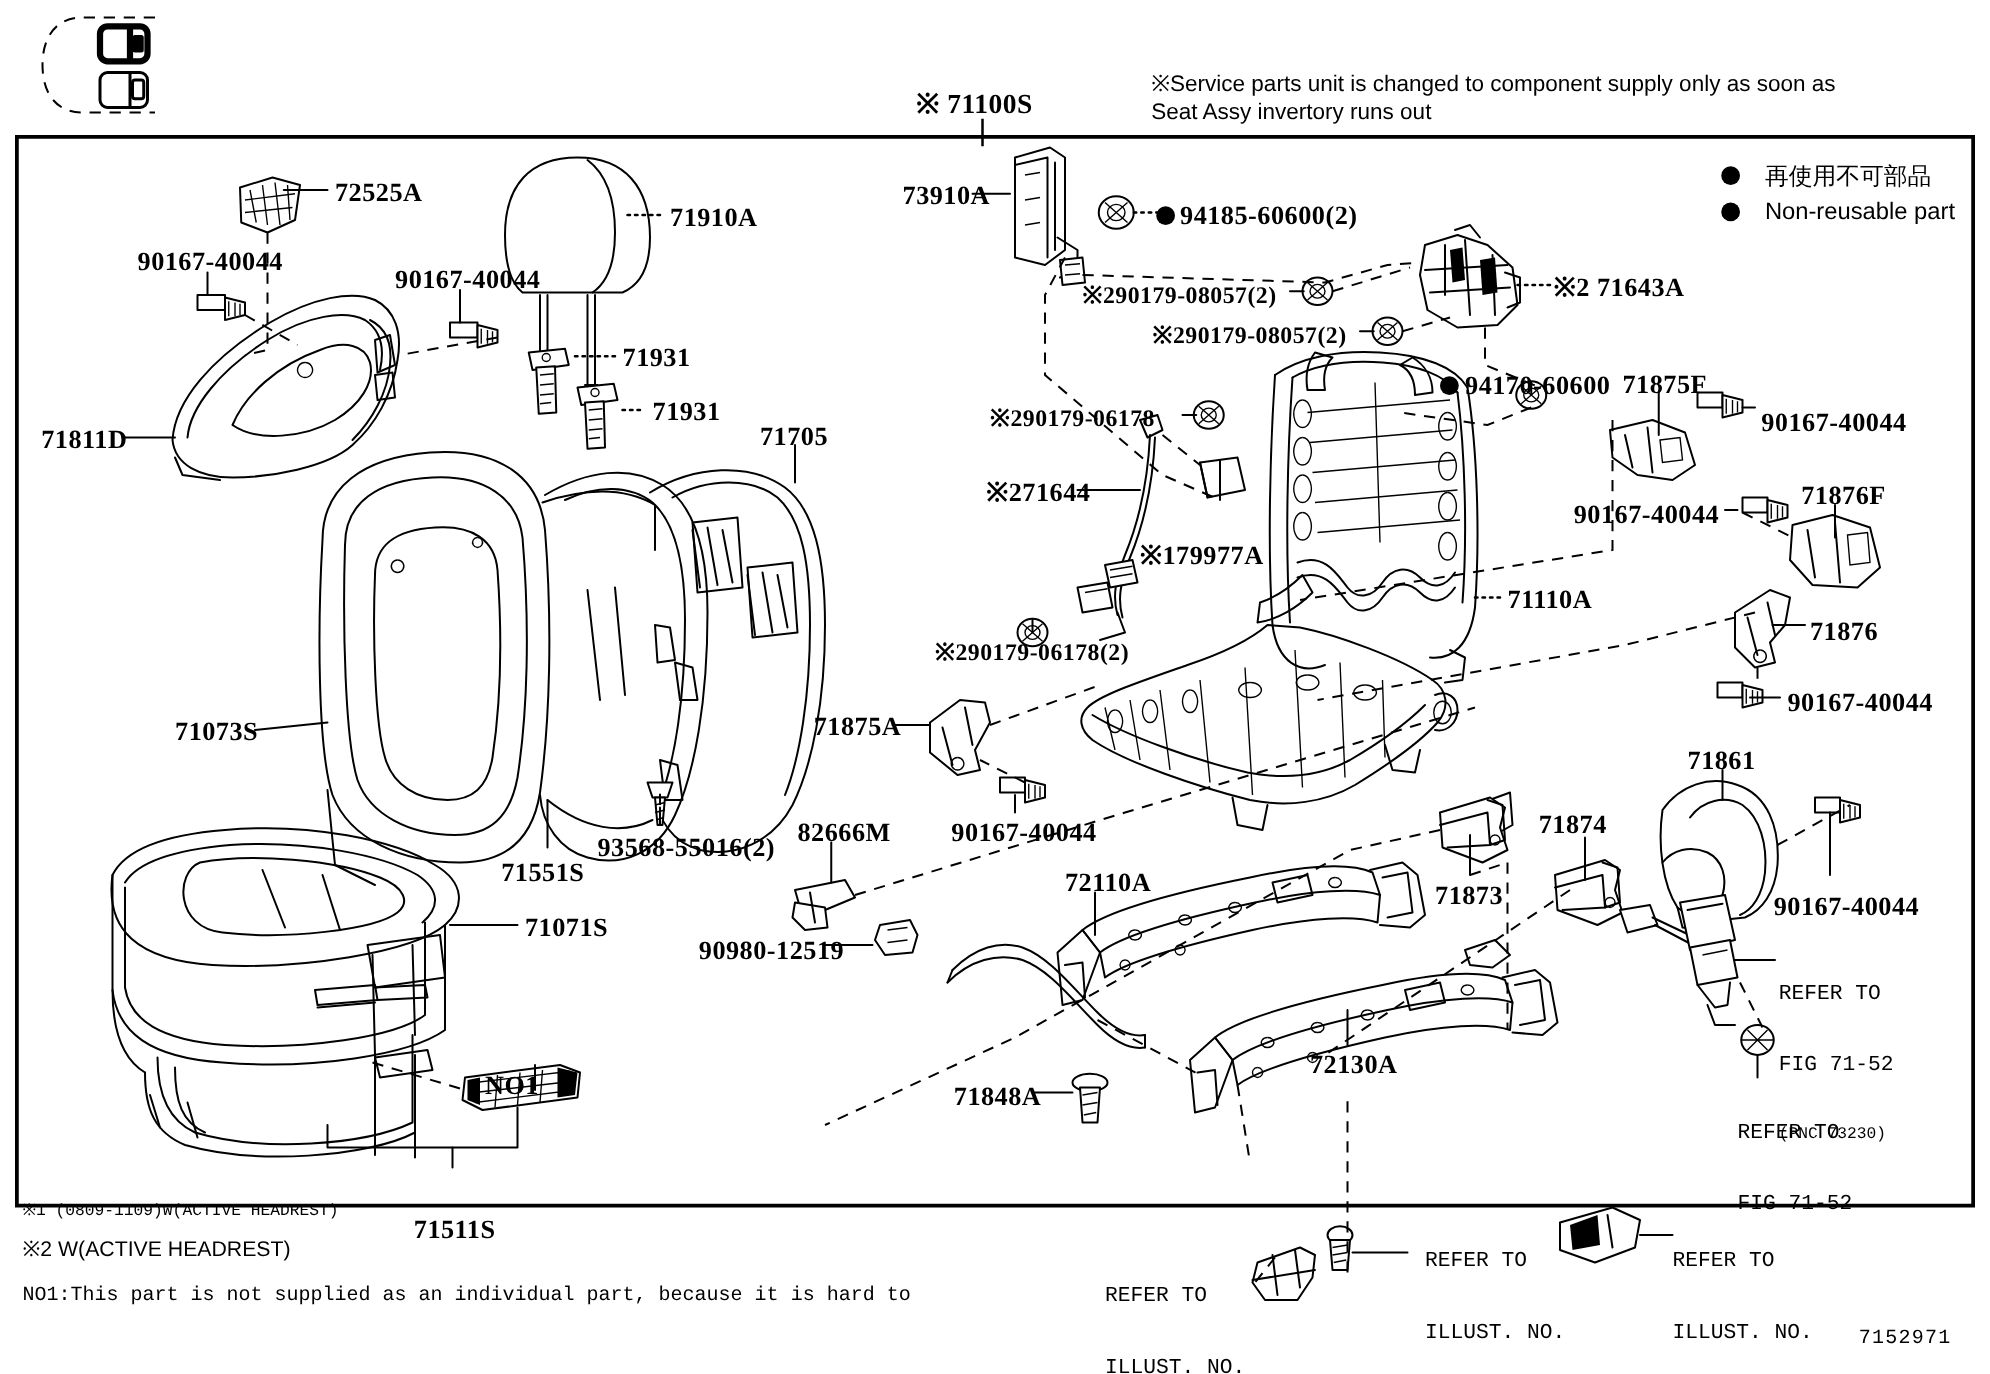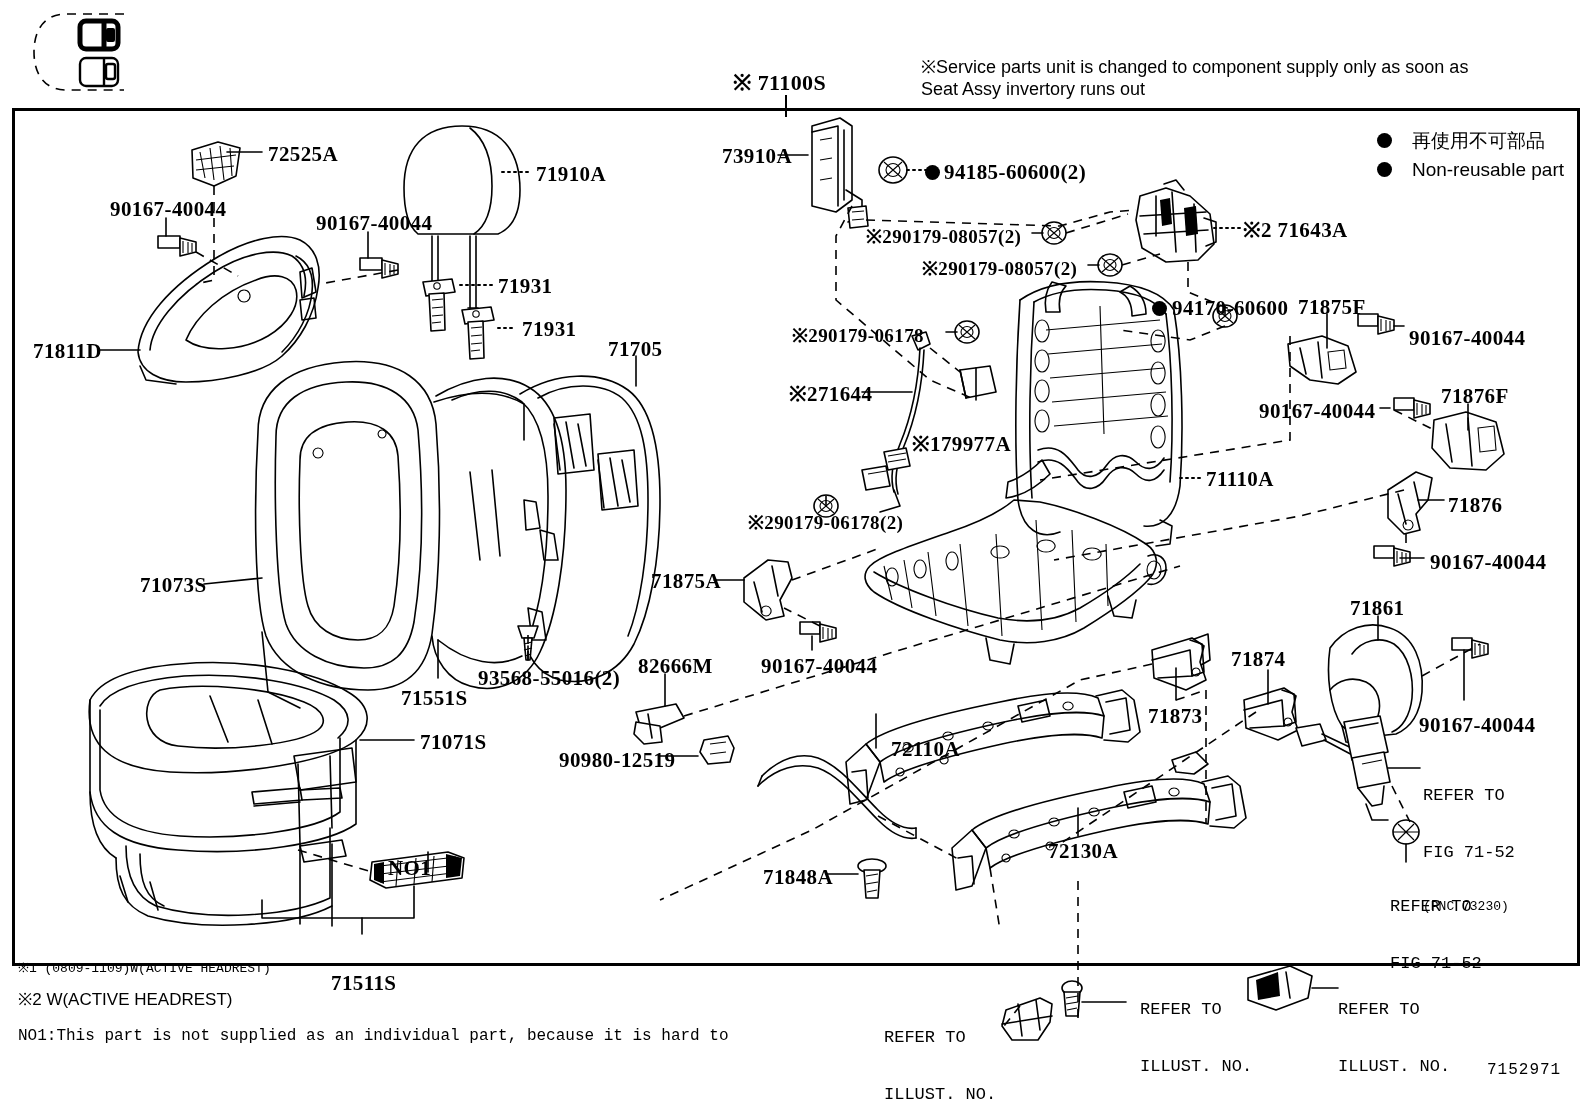--- a/index.html
+++ b/index.html
@@ -616,21 +616,21 @@
 
   <div class="lbl pn sm" style="left:792px;top:325px;">※290179-06178</div>
   <div class="lbl pn" style="left:789px;top:383px;">※271644</div>
   <div class="lbl pn" style="left:912px;top:421px;margin-top:12px;">※179977A</div>
   <div class="lbl pn" style="left:1206px;top:468px;">71110A</div>
   <div class="lbl pn sm" style="left:748px;top:512px;">※290179-06178(2)</div>
   <div class="lbl pn" style="left:651px;top:570px;">71875A</div>
   <div class="lbl pn" style="left:761px;top:655px;">90167-40044</div>
   <div class="lbl pn" style="left:638px;top:655px;">82666M</div>
   <div class="lbl pn" style="left:559px;top:749px;">90980-12519</div>
-  <div class="lbl pn" style="left:891px;top:695px;margin-top:43px;">72110A</div>
+  <div class="lbl pn" style="left:852px;top:695px;">72110A</div>
   <div class="lbl pn" style="left:1048px;top:840px;">72130A</div>
   <div class="lbl pn" style="left:763px;top:866px;">71848A</div>
   <div class="lbl pn" style="left:1148px;top:705px;">71873</div>
   <div class="lbl pn" style="left:1231px;top:632px;margin-top:16px;">71874</div>
   <div class="lbl pn" style="left:1350px;top:597px;">71861</div>
   <div class="lbl pn" style="left:1419px;top:714px;">90167-40044</div>
 
   <div class="lbl mono" style="left:1423px;top:748px;">
     <div>REFER TO</div>
     <div>FIG 71-52</div>

